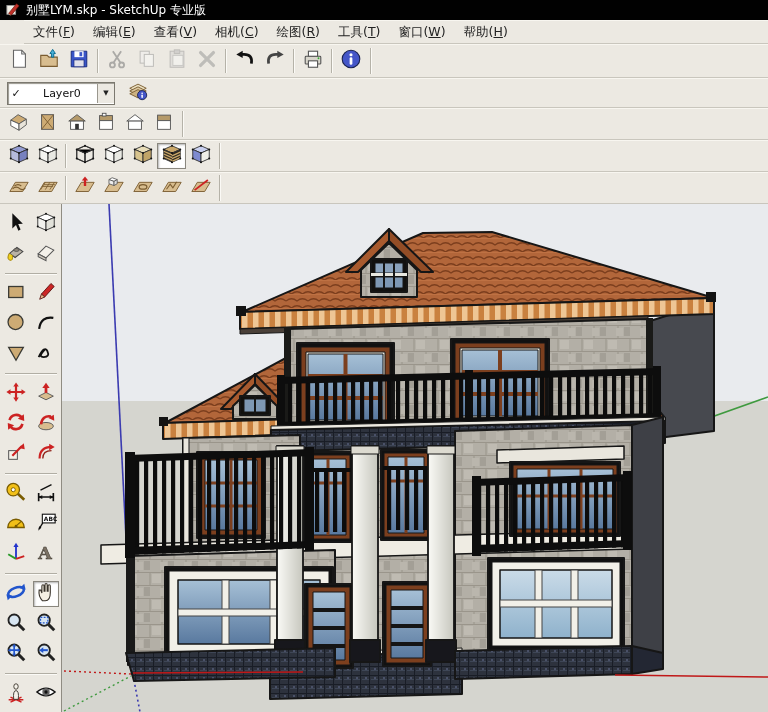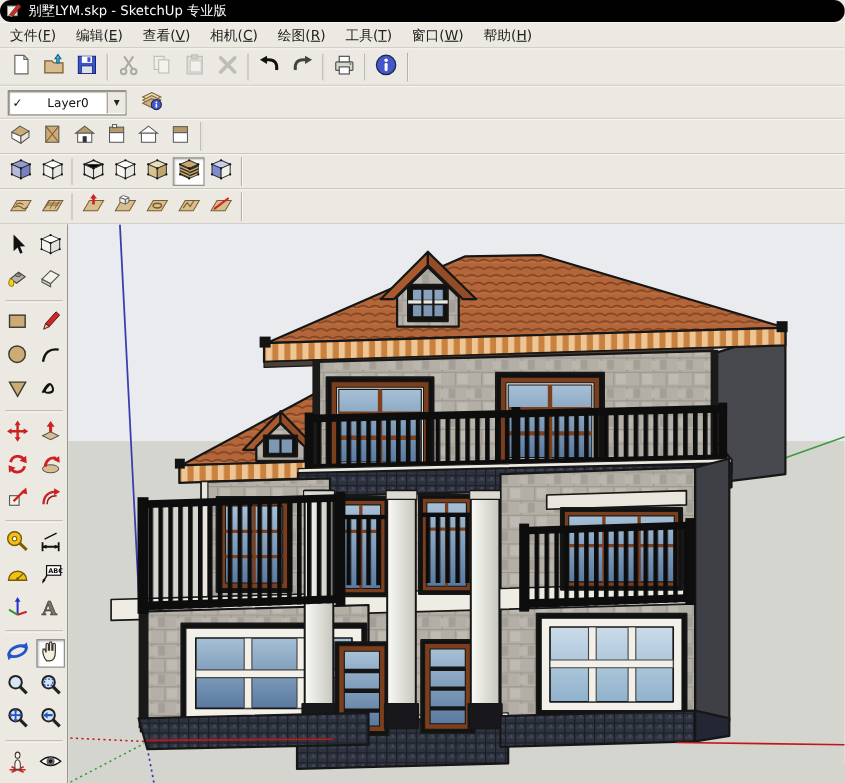--- a/index.html
+++ b/index.html
@@ -1,21 +1,21 @@
 <!DOCTYPE html>
 <html style="--titlebar-bg: #010101; --titlebar-fg: #ffffff; --tbbg: #ece9e2; --sky: #e9ebee; --ground: #d5d5cf; --roof: #b2663a; --wall: #b3afa6; --side: #47494f; --wood: #7c3f1e; --trim: #efece3; --plinth: #2d323d; --glassT: #a6c0d6; --glassB: #59799f; --axR: #c01818; --axG: #3f9a3f; --axB: #3b3bb0;"><head>
 <meta charset="utf-8">
 <style>
   html,body{margin:0;padding:0;width:768px;height:712px;overflow:hidden;
     font-family:"DejaVu Sans","Liberation Sans",sans-serif;background:#ece9e2;}
   .window{width:768px;height:712px;display:flex;flex-direction:column;}
   .titlebar{height:20px;background:var(--titlebar-bg,#010101);color:var(--titlebar-fg,#fff);
-    display:flex;align-items:center;gap:6px;padding:0 6px;font-size:12px;flex:0 0 auto;border-radius:10px;}
+    display:flex;align-items:center;gap:6px;padding:0 6px;font-size:12px;flex:0 0 auto;}
   .menubar{height:24px;background:var(--tbbg,#ece9e2);display:flex;align-items:center;
-    font-size:12.5px;color:#222;flex:0 0 auto;box-shadow:inset 0 1px 0 #f8f6f0,inset 0 -1px 0 #c9c6bd;}
+    font-size:12.5px;color:#222;flex:0 0 auto;box-shadow:inset 0 1px 0 #f8f6f0,inset 0 -1px 0 #c9c6bd;margin-left:24px;}
   .menubar .mitem{padding:0 9px;cursor:default;}
   .tbrow{background:var(--tbbg,#ece9e2);display:flex;align-items:center;padding-left:4px;flex:0 0 auto;
     box-shadow:inset 0 1px 0 #f8f6f0,inset 0 -1px 0 #c9c6bd;}
   .tb1{height:34px}.tb2{height:30px}.tb3,.tb4,.tb5{height:32px}
   .tbtn{width:30px;height:28px;display:flex;align-items:center;justify-content:center;
     border:1px solid transparent;box-sizing:border-box;}
   .tbtn.small{width:29px;height:26px}
   .tbtn.disabled{opacity:.55;filter:grayscale(.8);}
   .tbtn.pressed{background:#fff;border:1px solid #8a877e;box-shadow:inset 1px 1px 2px rgba(0,0,0,.3);}
   .sep{width:1px;height:24px;background:#b5b2a8;border-right:1px solid #fbfaf6;margin:0 3px;}

